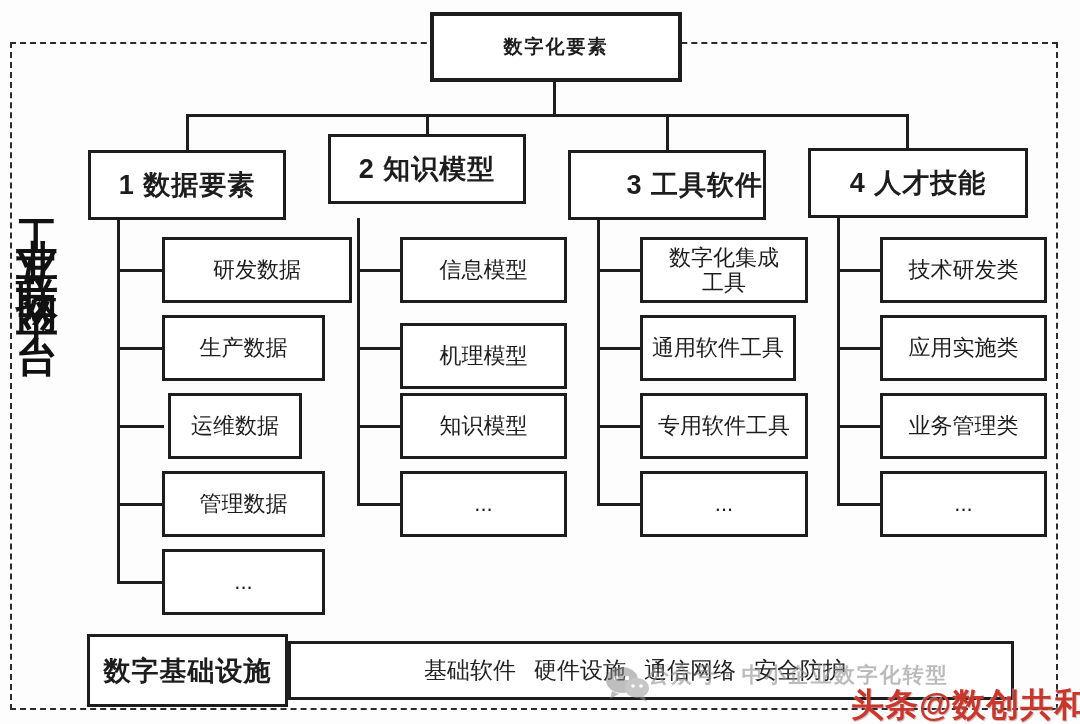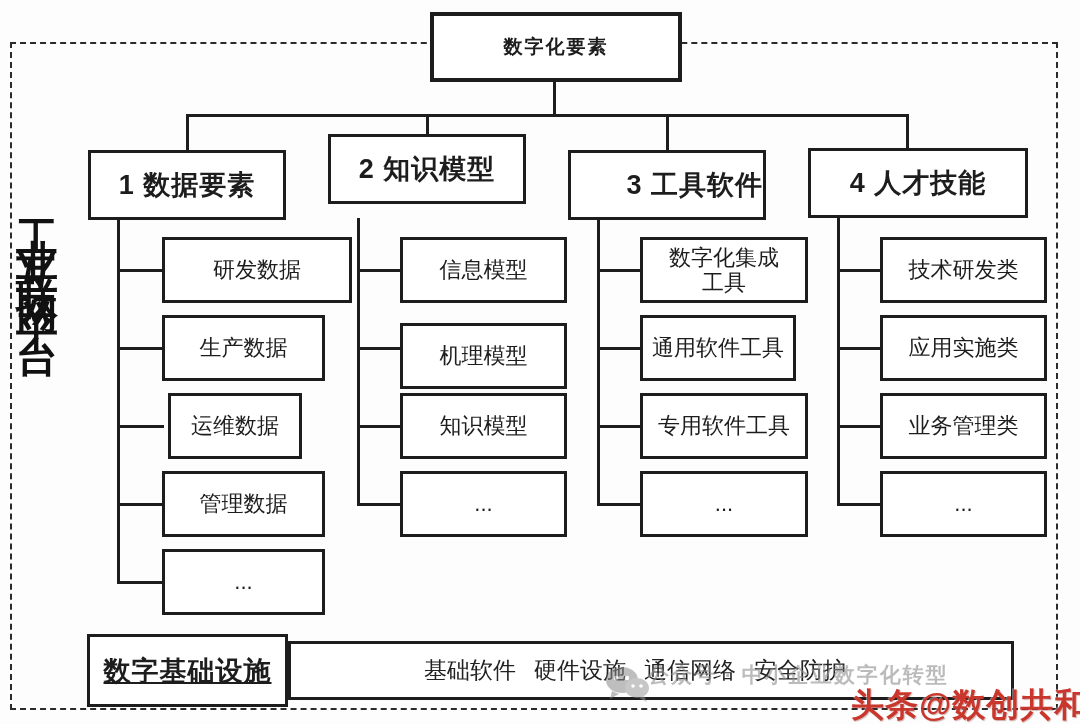--- a/index.html
+++ b/index.html
@@ -11,21 +11,21 @@
     position:absolute;left:10px;top:42px;width:1048px;height:668px;
     border:2px dashed #2b2b2b;z-index:0;box-sizing:border-box;
   }
   .box{
     position:absolute;background:#ffffff;border:3px solid #1d1d1d;box-sizing:border-box;
     display:flex;align-items:center;justify-content:center;text-align:center;z-index:2;
   }
   .root-box{border-width:4px;font-size:19px;font-weight:700;letter-spacing:2px;z-index:3;}
   .header-box{font-size:27px;font-weight:600;letter-spacing:1px;}
   .child-box{font-size:22px;font-weight:500;white-space:pre-line;line-height:1.15;}
-  .infra-box{font-size:27px;font-weight:600;letter-spacing:1px;z-index:3;text-decoration:underline;}
+  .infra-box{font-size:27px;font-weight:600;letter-spacing:1px;z-index:3;}
   .infra-bar{
     position:absolute;left:288px;top:641px;width:726px;height:59px;background:#fff;
     border:3px solid #1d1d1d;box-sizing:border-box;display:flex;align-items:center;
     justify-content:center;gap:34px;z-index:1;transform:none;
   }
   .infra-bar .items{display:flex;gap:18px;transform:translateX(-16px);}
   .infra-item{font-size:23px;font-weight:500;color:#222;white-space:nowrap;}
   .line{position:absolute;background:#1d1d1d;z-index:1;}
   .platform-label{
     position:absolute;left:16px;top:186px;writing-mode:vertical-lr;text-orientation:upright;

